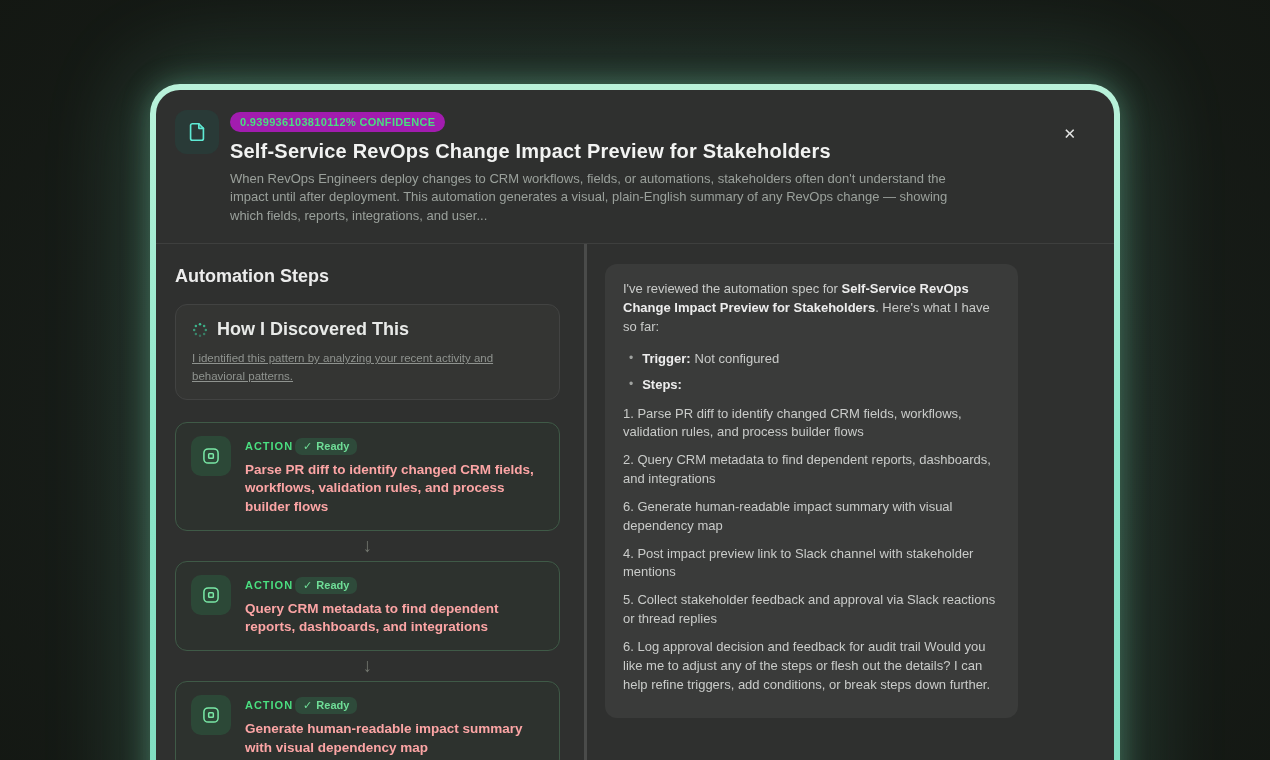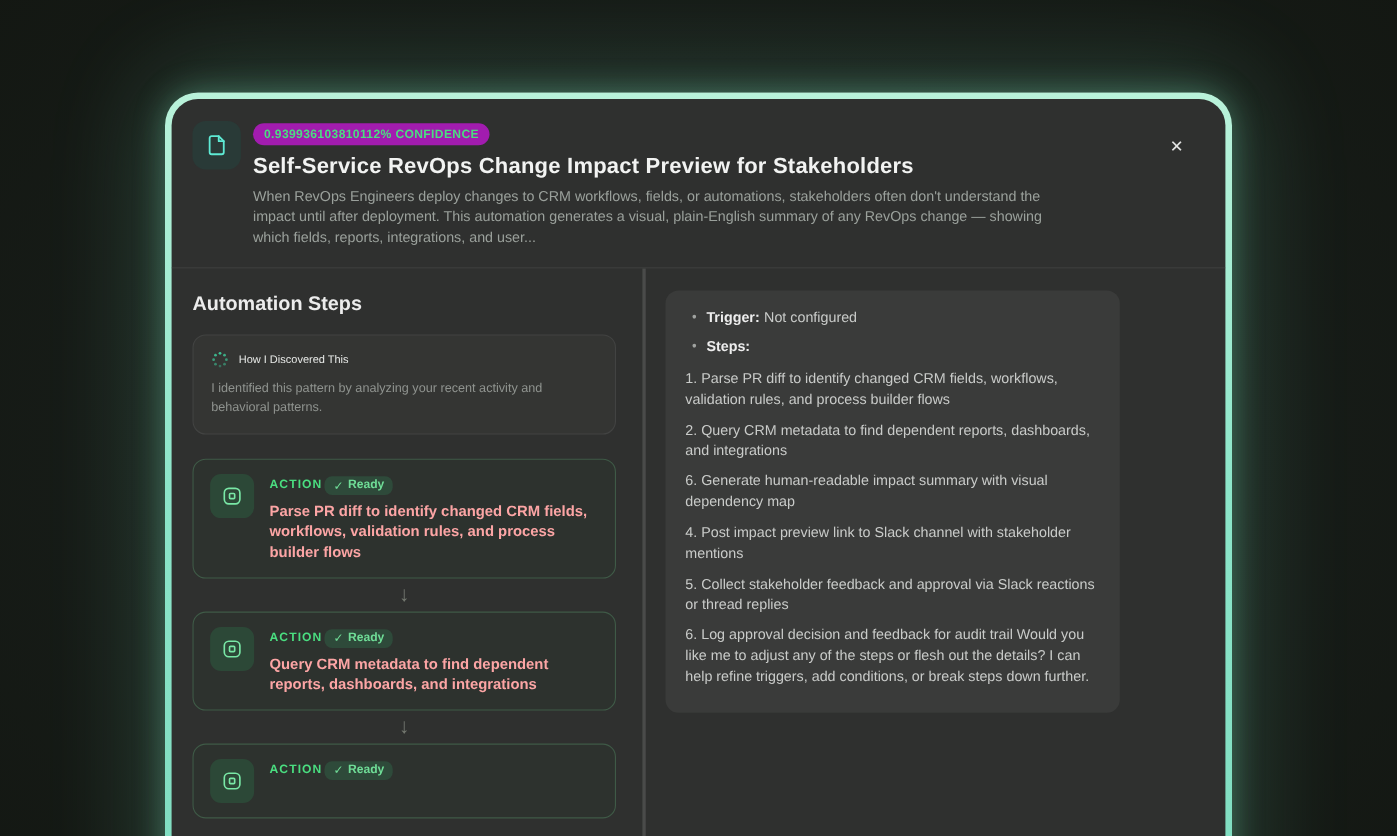--- a/index.html
+++ b/index.html
@@ -53,22 +53,22 @@
   .right-panel { flex:1; padding:20px 0 0 18px; overflow:hidden; }
 
   .panel-heading { color:#ececec; font-size:18px; font-weight:700; margin-bottom:17px; }
 
   .discovery-card {
     background:#343533; border:1px solid #424342; border-radius:12px;
     padding:14px 16px; margin-bottom:22px;
   }
   .disc-head { display:flex; align-items:center; margin-bottom:10px; }
   .disc-head .icon { margin-right:9px; display:flex; }
-  .disc-title { color:#e8eae8; font-size:10px; font-weight:400; }
-  .disc-body { color:#8f938f; font-size:11.5px; line-height:1.5; }
+  .disc-title { color:#e8eae8; font-size:18px; font-weight:700; }
+  .disc-body { color:#8f938f; font-size:11.5px; line-height:1.5;text-decoration:underline; }
 
   .step-card {
     background:#2d322e; border:1px solid #3f5a47; border-radius:12px;
     padding:13px 15px; display:flex; align-items:flex-start;
   }
   .step-icon-tile {
     width:40px; height:40px; border-radius:10px; background:#2c4837;
     display:flex; align-items:center; justify-content:center;
     flex:0 0 auto; margin-right:14px;
   }
@@ -198,29 +198,31 @@
             </span>
           </div>
           <div>
             <div class="step-meta">
               <span class="step-type">ACTION</span>
               <span class="ready-badge">
                   <span>✓</span>
                   <span>Ready</span>
                 </span>
             </div>
+            <div class="step-title">Generate human-readable impact summary with visual dependency map</div>
           </div>
         </div>
 
       </div>
 
       <div class="v-divider"></div>
 
       <div class="right-panel">
         <div class="bubble">
+          <p class="intro"><span>I've reviewed the automation spec for </span><span class="bold">Self-Service RevOps Change Impact Preview for Stakeholders</span><span>. Here's what I have so far:</span></p>
 
           <div class="bullets">
             <div class="bullet-row">
               <span class="bullet-dot">•</span>
               <span class="bold">Trigger:</span>
               <span class="bullet-text">Not configured</span>
             </div>
             <div class="bullet-row">
               <span class="bullet-dot">•</span>
               <span class="bold">Steps:</span>

